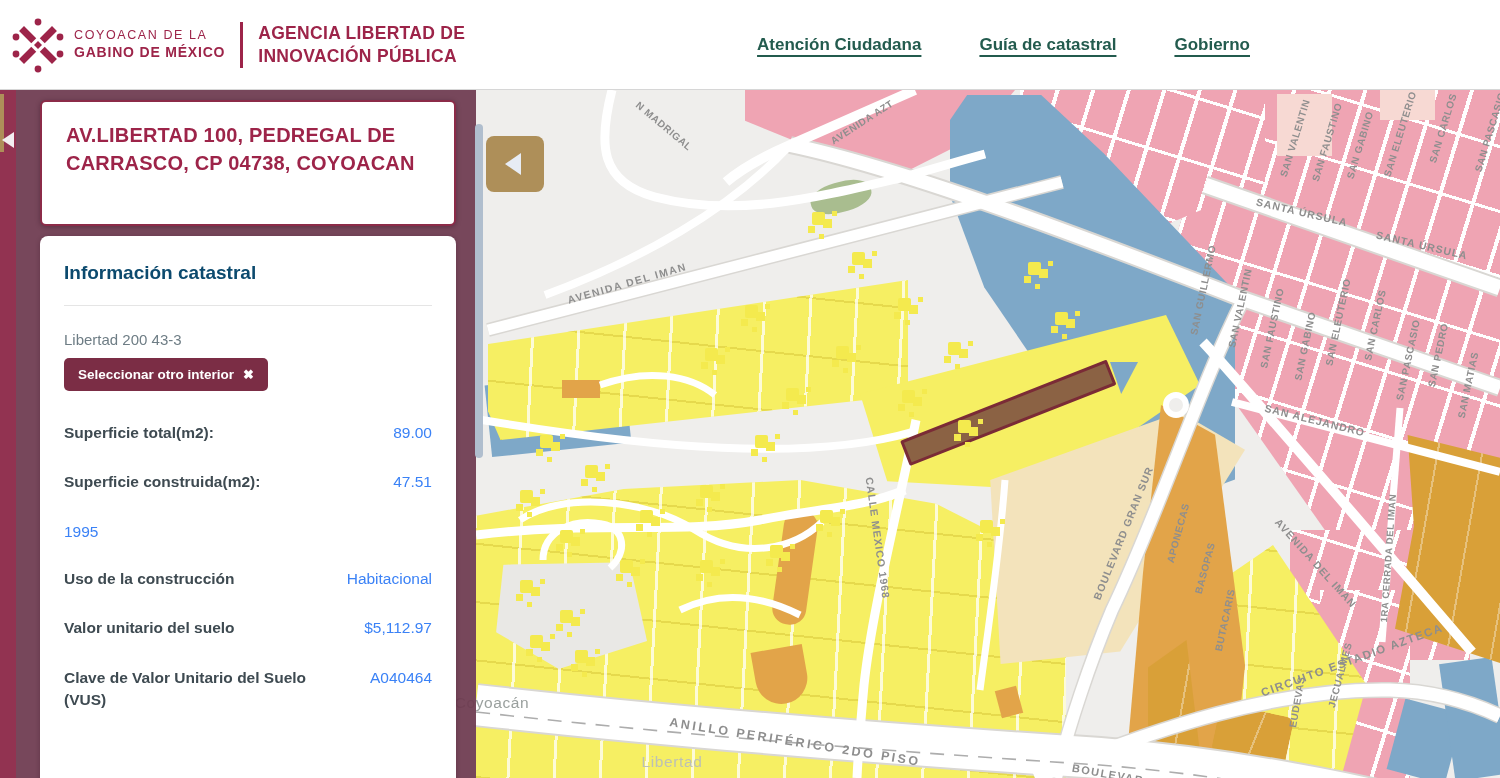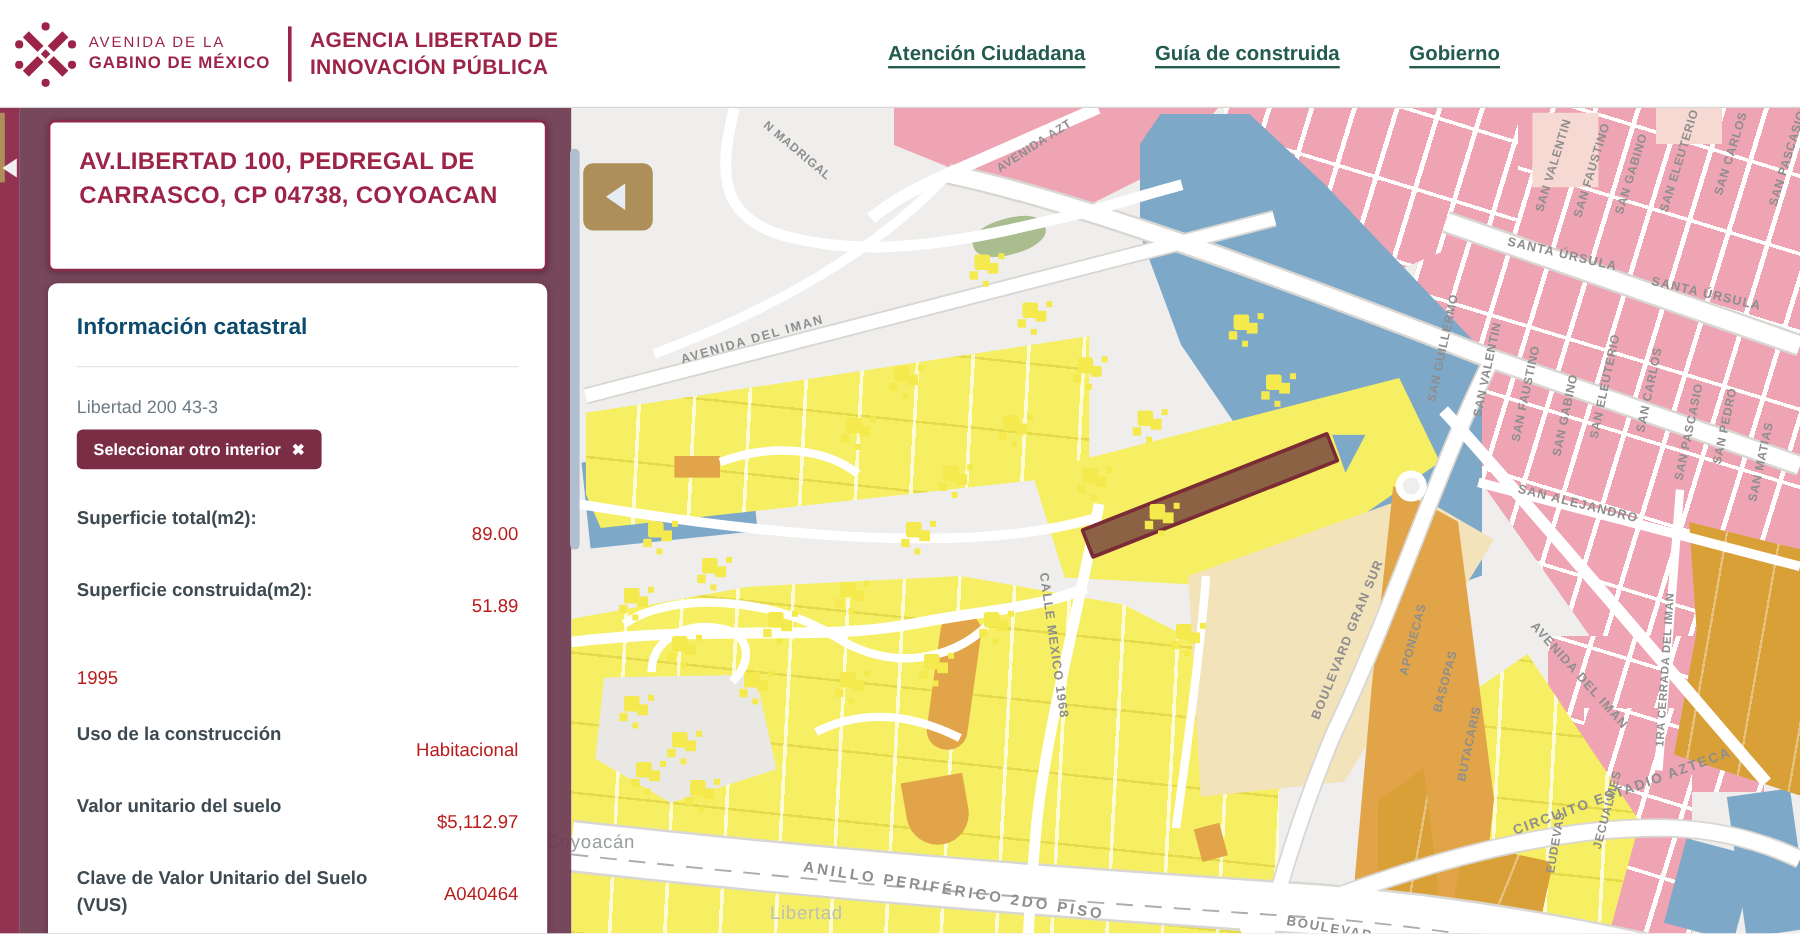--- a/index.html
+++ b/index.html
@@ -88,21 +88,21 @@
   .info-title { color:#0c4a6e; font-size:19px; font-weight:800; }
   .info-divider { height:1px; background:#e5e5e5; margin:21px 0 25px 0; }
   .interior-label { color:#6e7d85; font-size:15px; margin-bottom:10px; }
   .interior-btn { display:inline-flex; align-items:center; gap:9px; background:#7b2d45;
     color:#fff; font-size:13.5px; font-weight:600; padding:9px 14px; border:none;
     border-radius:5px; cursor:pointer; font-family:"Liberation Sans",sans-serif; }
   .interior-btn .x { font-size:13px; font-weight:800; }
   .rows { margin-top:31px; display:flex; flex-direction:column; gap:27px; }
   .row { display:flex; justify-content:space-between; align-items:flex-start; }
   .row-label { color:#3e4a51; font-weight:700; font-size:15.5px; max-width:258px; line-height:1.45; }
-  .row-value { color:#b91c1c; font-size:15.5px; margin-top:15px; white-space:nowrap; }
+  .row-value { color:#3b82f6; font-size:15.5px; margin-top:2px; white-space:nowrap; }
 </style>
 </head>
 <body>
 
 <div class="header">
   <div class="logo-wrap">
     <svg class="logo-mark" viewBox="0 0 52 56">
       <g fill="none" stroke="#9d2449" stroke-width="7" stroke-linecap="square">
         <path d="M12 14 C20 22, 32 34, 40 42"></path>
         <path d="M40 14 C32 22, 20 34, 12 42"></path>
@@ -112,32 +112,32 @@
           <circle cx="4" cy="20" r="3.4"></circle>
         <circle cx="48" cy="20" r="3.4"></circle>
           <circle cx="4" cy="37" r="3.4"></circle>
         <circle cx="48" cy="37" r="3.4"></circle>
           <circle cx="26" cy="52" r="3.4"></circle>
       </g>
       <rect x="20" y="22" width="12" height="12" fill="#fff" transform="rotate(45 26 28)"></rect>
       <path d="M22 28 L26 24 L30 28 L26 32 Z" fill="#9d2449"></path>
     </svg>
     <div class="gob-text">
-      <div class="gob-line1">AVENIDA DE LA</div>
+      <div class="gob-line1">COYOACAN DE LA</div>
       <div class="gob-line2">GABINO DE MÉXICO</div>
     </div>
     <div class="logo-divider"></div>
     <div class="agency">
       <div>AGENCIA LIBERTAD DE</div>
       <div>INNOVACIÓN PÚBLICA</div>
     </div>
   </div>
   <div class="nav">
     <a>Atención Ciudadana</a>
-    <a>Guía de construida</a>
+    <a>Guía de catastral</a>
     <a>Gobierno</a>
   </div>
 </div>
 
 <div class="main">
 
   <div class="map">
 
     <div class="z pink" style="left:745px;top:0;width:270px;height:88px;clip-path:polygon(0 0,100% 0,86% 52%,55% 100%,20% 60%,0 35%);"></div>
     <div class="z pink-grid" style="left:1150px;top:0;width:350px;height:470px;clip-path:polygon(26% 0,100% 0,100% 100%,56% 100%,20% 62%,8% 30%,16% 10%);"></div>
@@ -305,21 +305,21 @@
       <span>Seleccionar otro interior</span>
       <span class="x">✖</span>
     </button>
     <div class="rows">
       <div class="row">
         <div class="row-label">Superficie total(m2):</div>
         <div class="row-value">89.00</div>
       </div>
       <div class="row">
         <div class="row-label">Superficie construida(m2):</div>
-        <div class="row-value">51.89</div>
+        <div class="row-value">47.51</div>
       </div>
       <div class="row">
         <div class="row-value">1995</div>
       </div>
       <div class="row">
         <div class="row-label">Uso de la construcción</div>
         <div class="row-value">Habitacional</div>
       </div>
       <div class="row">
         <div class="row-label">Valor unitario del suelo</div>

